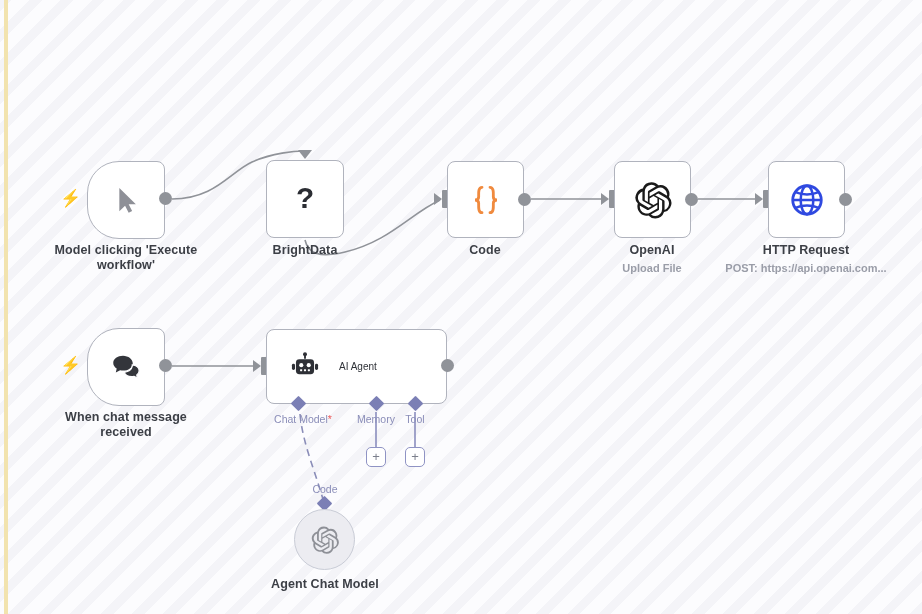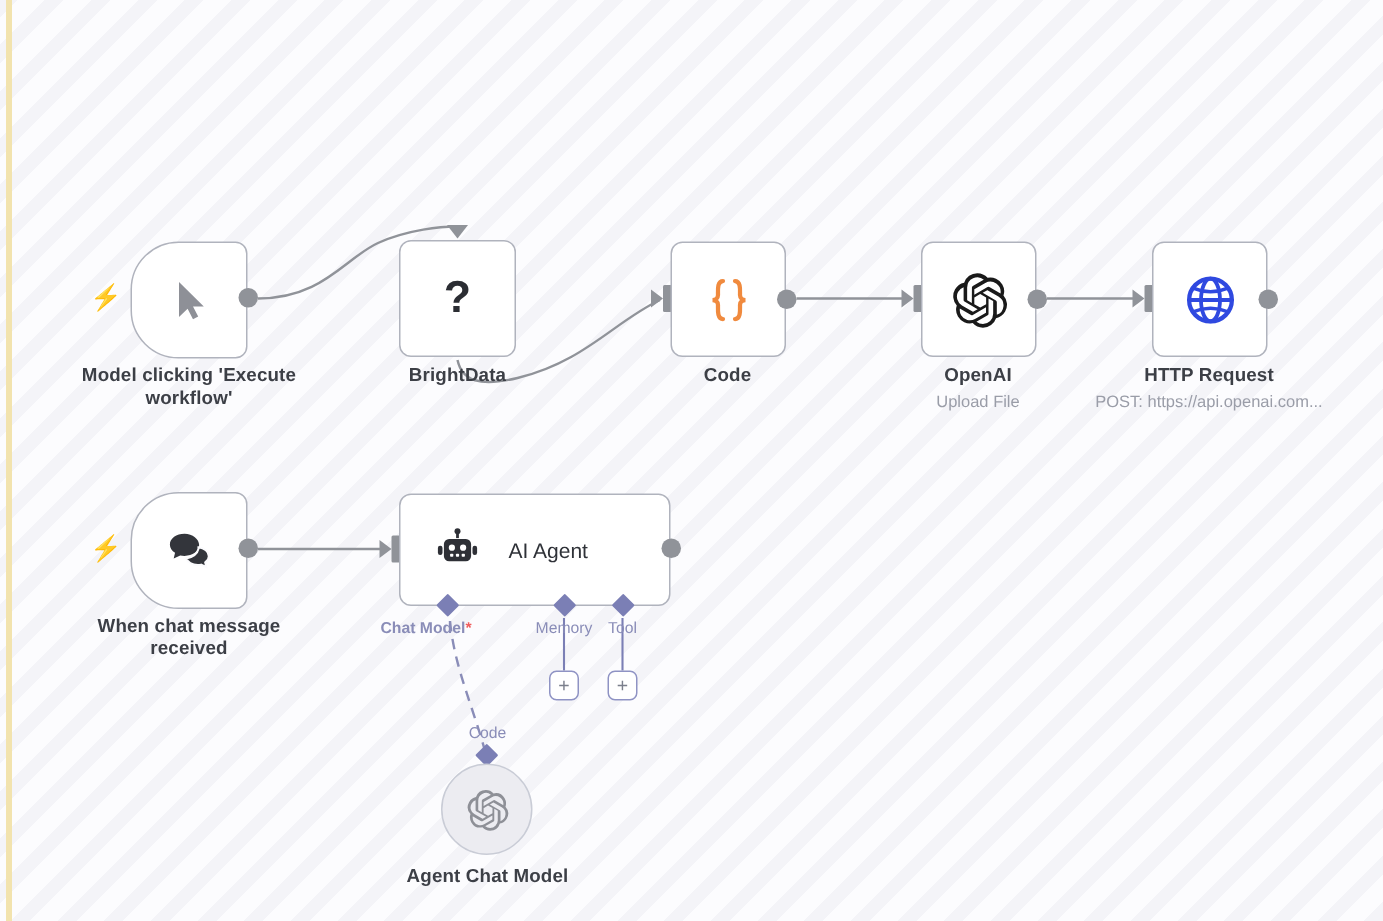--- a/index.html
+++ b/index.html
@@ -72,28 +72,28 @@
     font-size: 12.5px;
     font-weight: 700;
     color: #3c3f46;
     line-height: 15px;
     letter-spacing: 0.1px;
   }
   .node-sublabel {
     position: absolute;
     text-align: center;
     font-size: 11px;
-    font-weight: 400;
+    font-weight: 700;
     color: #9a9da8;
     line-height: 14px;
     white-space: nowrap;
   }
 
   .agent-title {
-    font-size: 14px;
+    font-size: 10px;
     font-weight: 400;
     color: #2f3238;
   }
 
   
   .out-dot {
     position: absolute;
     width: 13px;
     height: 13px;
     border-radius: 50%;
@@ -268,21 +268,21 @@
       <circle cx="14.8" cy="10.6" r="1.55" fill="#ffffff"></circle>
       <rect x="8.3" y="13.6" width="1.6" height="1.5" rx="0.4" fill="#ffffff"></rect>
       <rect x="11.2" y="13.6" width="1.6" height="1.5" rx="0.4" fill="#ffffff"></rect>
       <rect x="14.1" y="13.6" width="1.6" height="1.5" rx="0.4" fill="#ffffff"></rect>
     </svg>
     <span class="agent-title">AI Agent</span>
   </div>
   <div class="out-dot" style="left:441px; top:359px;"></div>
 
   <div class="diamond" style="left:293px; top:398px;"></div>
-  <div class="sub-label" style="left:240px; top:413px; width:88px;font-weight:bold;"><span>Chat Model</span><span class="req-star">*</span></div>
+  <div class="sub-label" style="left:259px; top:413px; width:88px;"><span>Chat Model</span><span class="req-star">*</span></div>
 
   <div class="diamond" style="left:371px; top:398px;"></div>
   <div class="sub-label" style="left:336px; top:413px; width:80px;">Memory</div>
   <div class="plus-btn" style="left:366px; top:447px;">+</div>
 
   <div class="diamond" style="left:410px; top:398px;"></div>
   <div class="sub-label" style="left:385px; top:413px; width:60px;text-align:center;">Tool</div>
   <div class="plus-btn" style="left:405px; top:447px;">+</div>
 
   <div class="sub-label" style="left:295px; top:483px; width:60px;">Code</div>

